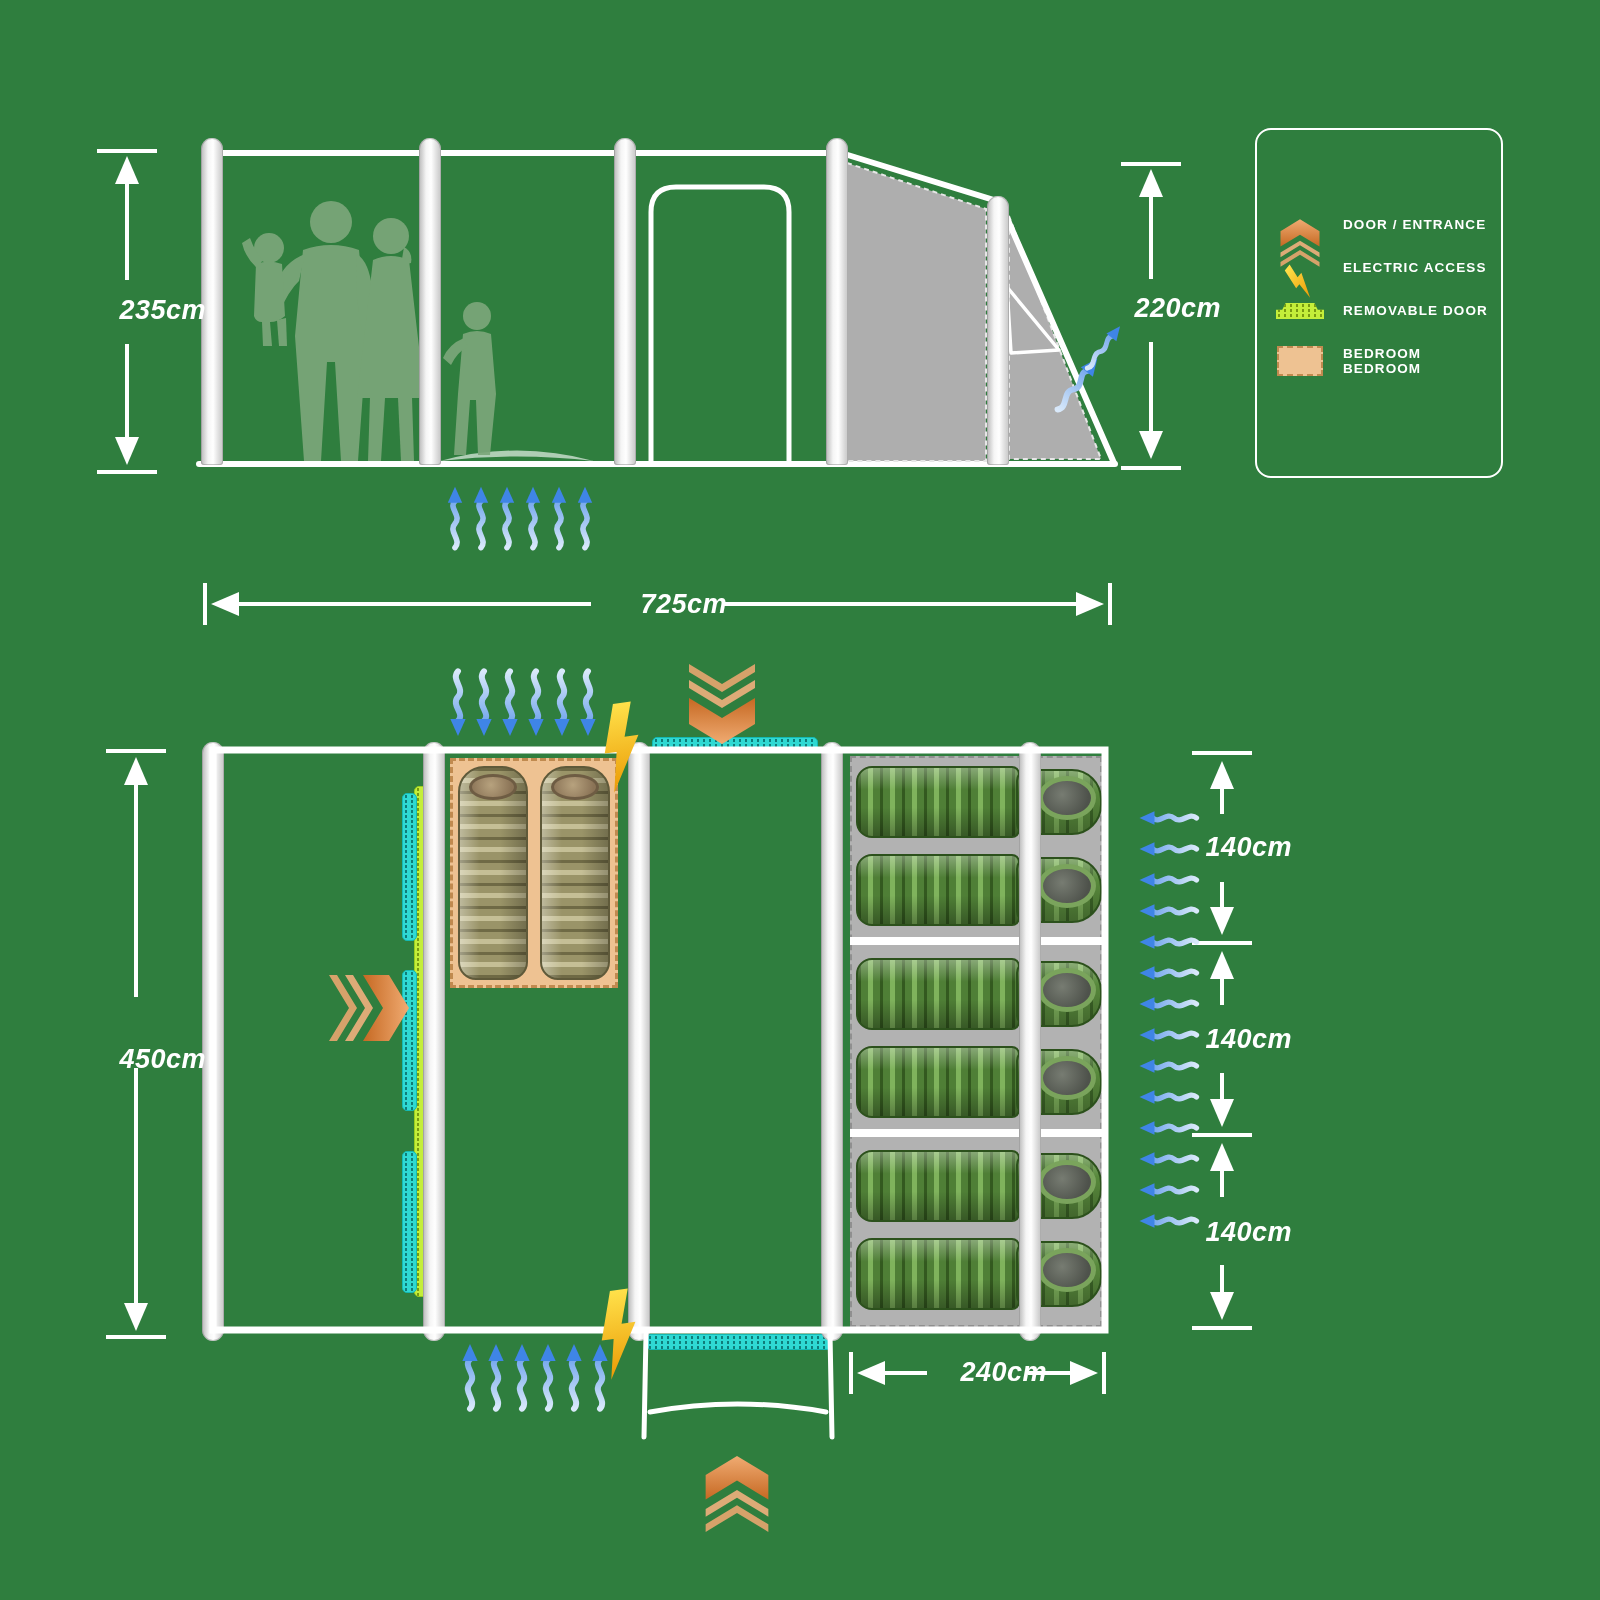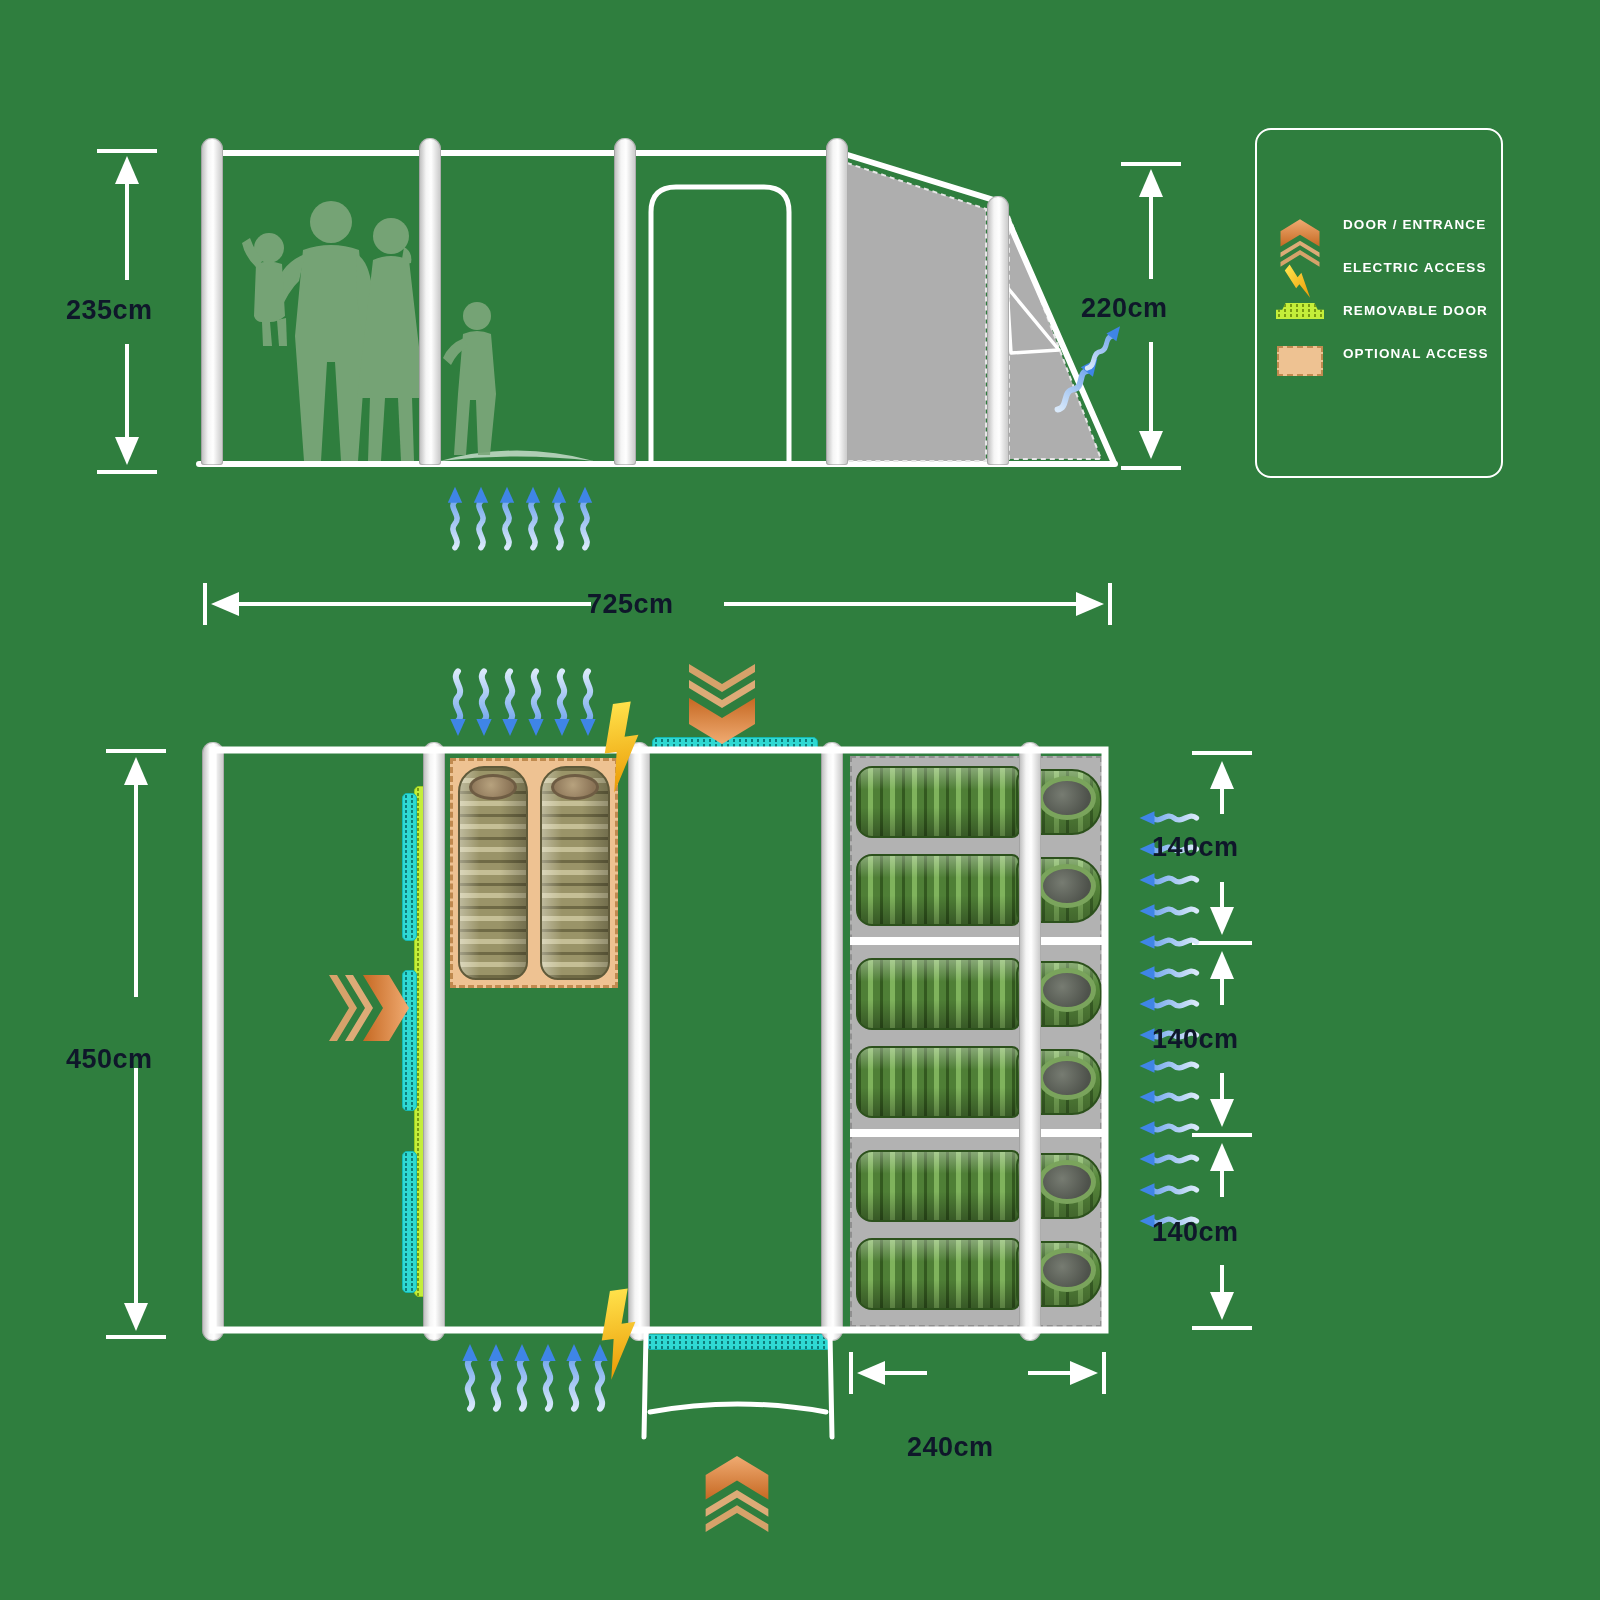--- a/index.html
+++ b/index.html
@@ -39,22 +39,22 @@
         background:radial-gradient(circle at 40% 40%,#777c72,#4e524b 75%);
         border:5px solid #7aa45c;box-sizing:border-box;}
   .bagV{position:absolute;width:70px;height:214px;border-radius:26px 26px 18px 18px;z-index:4;
         background:linear-gradient(90deg,rgba(255,255,255,.35),rgba(255,255,255,0) 30%,rgba(0,0,0,0) 60%,rgba(0,0,0,.25)),
         repeating-linear-gradient(0deg,#6f6a45 0 3px,#9a9468 3px 11px,#c5bf96 11px 16px,#9a9468 16px 23px);
         border:2px solid #5f5a3a;box-sizing:border-box;}
   .bagV .pillow{position:absolute;left:50%;top:6px;transform:translateX(-50%);width:48px;height:26px;
         border-radius:50%;background:radial-gradient(circle at 45% 40%,#b7a27e,#8a7356 80%);
         border:3px solid #6e5c43;box-sizing:border-box;}
   
-  .dim{position:absolute;width:140px;text-align:left;color:#0f172a;
-       font-size:27px;font-weight:600;letter-spacing:.5px;z-index:8;}
+  .dim{position:absolute;width:140px;text-align:right;color:#ffffff;
+       font-size:27px;font-weight:600;letter-spacing:.5px;z-index:8;font-style:italic;}
   
   .legend{position:absolute;left:1255px;top:128px;width:248px;height:350px;z-index:8;
           border:2.5px solid #fff;border-radius:16px;box-sizing:border-box;
           display:flex;flex-direction:column;justify-content:center;padding:8px 0;}
   .li{display:flex;align-items:flex-start;height:43px;}
   .ic{width:86px;display:flex;justify-content:center;align-items:center;flex:0 0 86px;}
   .lab{color:#fff;font-size:13.5px;font-weight:600;letter-spacing:1.1px;}
   .swatch{display:inline-block;}
   .sw-gray{width:46px;height:30px;background:#b2b2b2;border:2px dashed #8f8f8f;box-sizing:border-box;}
   .sw-tan{width:46px;height:30px;background:#eec292;border:2px dashed #c08a4f;box-sizing:border-box;}
@@ -306,21 +306,21 @@
     <use href="#chev" transform="translate(737,1492) scale(0.95)"></use>
   </svg>
 
   <div class="dim" style="left:66px;top:295px">235cm</div>
   <div class="dim" style="left:1081px;top:293px">220cm</div>
   <div class="dim" style="left:587px;top:589px">725cm</div>
   <div class="dim" style="left:66px;top:1044px">450cm</div>
   <div class="dim" style="left:1152px;top:832px">140cm</div>
   <div class="dim" style="left:1152px;top:1024px">140cm</div>
   <div class="dim" style="left:1152px;top:1217px">140cm</div>
-  <div class="dim" style="left:907px;top:1432px">240cm</div>
+  <div class="dim" style="left:907px;top:1357px">240cm</div>
 
   <div class="legend">
     <div class="li">
       <span class="ic">
         <svg width="46" height="52" viewBox="-35 -42 70 88" style="position:static">
             <use href="#chev"></use>
           </svg>
       </span>
       <span class="lab">DOOR / ENTRANCE</span>
     </div>
@@ -335,17 +335,17 @@
     <div class="li">
       <span class="ic">
         <span class="swatch meshG mesh-shape"></span>
       </span>
       <span class="lab">REMOVABLE DOOR</span>
     </div>
     <div class="li">
       <span class="ic">
           <span class="swatch sw-tan"></span>
         </span>
-      <span class="lab">OPTIONAL ACCESS</span>
+      <span class="lab">BEDROOM BEDROOM</span>
     </div>
   </div>
 
 </div>
 
 </body></html>

